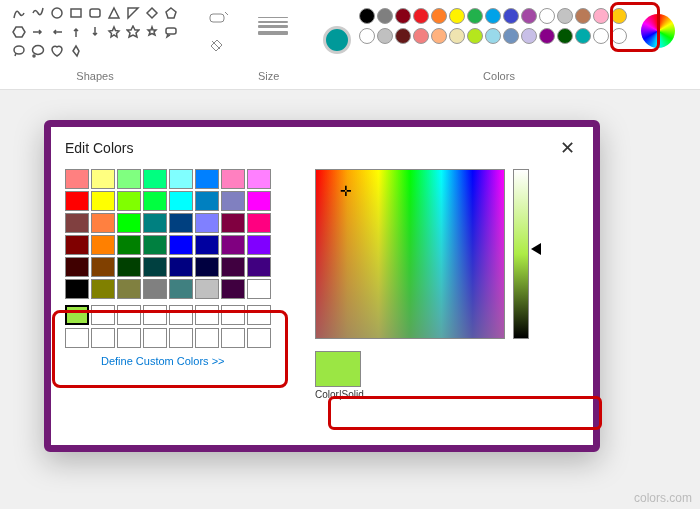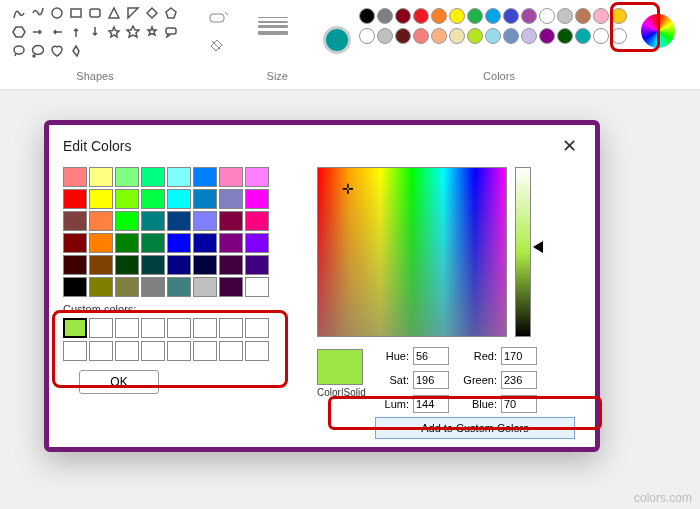--- a/index.html
+++ b/index.html
@@ -4,30 +4,30 @@
 <style>
 *{box-sizing:border-box;font-family:"Segoe UI",Arial,sans-serif;margin:0;padding:0}
 body{background:#f0f0f0;width:700px;height:509px;overflow:hidden;position:relative}
 .ribbon{background:#fff;height:90px;display:flex;border-bottom:1px solid #e0e0e0}
 .rsec{padding:4px 10px;display:flex;flex-direction:column;align-items:center;justify-content:space-between;border-right:1px solid transparent}
 .shapes-grid{display:grid;grid-template-columns:repeat(9,18px);grid-auto-rows:18px;gap:1px;color:#444}
 .sg{display:flex;align-items:center;justify-content:center;font-size:13px}
 .sg svg{width:14px;height:14px;stroke:#555;fill:none;stroke-width:1.5}
 .sec-lbl{font-size:11px;color:#777;padding:3px 0}
 .tools-col{display:flex;flex-direction:column;gap:10px;padding:6px 8px;color:#888}
-.size-col{display:flex;flex-direction:column;align-items:flex-end;gap:6px}
+.size-col{display:flex;flex-direction:column;align-items:flex-start;gap:6px}
 .size-lines{width:30px;height:20px;display:flex;flex-direction:column;justify-content:space-around;margin-top:12px}
 .size-lines div{height:2px;background:#999;border-radius:1px}
 .colors-wrap{display:flex;align-items:flex-start;gap:8px;padding:4px 6px}
 .curcol{width:28px;height:28px;border-radius:50%;border:3px solid #ccc;margin-top:18px}
 .pal{display:grid;grid-template-columns:repeat(15,16px);grid-auto-rows:16px;gap:2px}
 .sw{width:16px;height:16px;border-radius:50%;border:1px solid #999}
 .more-col{width:34px;height:34px;border-radius:50%;background:conic-gradient(red,yellow,lime,cyan,blue,magenta,red);margin:6px 0 0 6px;cursor:pointer}
 .hl{position:absolute;border:3px solid #cc0000;border-radius:8px;pointer-events:none}
-.dialog{position:absolute;left:44px;top:120px;width:556px;height:332px;background:#fff;border:5px solid #701a75;border-radius:6px;box-shadow:0 10px 30px rgba(0,0,0,.25)}
+.dialog{position:absolute;left:44px;top:120px;width:556px;height:332px;background:#fff;border:7px solid #701a75;border-radius:6px;box-shadow:0 10px 30px rgba(0,0,0,.25)}
 .dlg-title{padding:10px 14px;font-size:14px;color:#222;display:flex;justify-content:space-between;align-items:center}
 .close-x{font-size:18px;color:#333;cursor:pointer;padding:0 4px}
 .dlg-body{display:flex;padding:0 14px 6px 14px;gap:14px}
 .left-col{flex:1}
 .lbl{font-size:11px;color:#333;margin:2px 0}
 .basic-grid{display:grid;grid-template-columns:repeat(8,24px);grid-auto-rows:20px;gap:2px;margin-bottom:6px}
 .csw{width:24px;height:20px;border:1px solid #888;cursor:pointer}
 .csw.sel{border:2px solid #000}
 .custom-row{display:grid;grid-template-columns:repeat(8,24px);grid-auto-rows:20px;gap:2px;margin:3px 0}
 .define{color:#0078d4;font-size:11px;padding:4px 0 8px 36px;cursor:pointer}
@@ -288,68 +288,52 @@
           <div class="csw" style="background: rgb(64, 0, 128);"></div>
           <div class="csw" style="background: rgb(0, 0, 0);"></div>
           <div class="csw" style="background: rgb(128, 128, 0);"></div>
           <div class="csw" style="background: rgb(128, 128, 64);"></div>
           <div class="csw" style="background: rgb(128, 128, 128);"></div>
           <div class="csw" style="background: rgb(64, 128, 128);"></div>
           <div class="csw" style="background: rgb(192, 192, 192);"></div>
           <div class="csw" style="background: rgb(64, 0, 64);"></div>
           <div class="csw" style="background: rgb(255, 255, 255);"></div>
         </div>
-      <div class="lbl">Custom colors:</div>
       <div class="custom-row" id="crow1">
           <div class="csw sel" style="background: rgb(155, 230, 68);"></div>
           <div class="csw" style="background: rgb(255, 255, 255);"></div>
           <div class="csw" style="background: rgb(255, 255, 255);"></div>
           <div class="csw" style="background: rgb(255, 255, 255);"></div>
           <div class="csw" style="background: rgb(255, 255, 255);"></div>
           <div class="csw" style="background: rgb(255, 255, 255);"></div>
           <div class="csw" style="background: rgb(255, 255, 255);"></div>
           <div class="csw" style="background: rgb(255, 255, 255);"></div>
         </div>
       <div class="custom-row" id="crow2">
           <div class="csw" style="background: rgb(255, 255, 255);"></div>
           <div class="csw" style="background: rgb(255, 255, 255);"></div>
           <div class="csw" style="background: rgb(255, 255, 255);"></div>
           <div class="csw" style="background: rgb(255, 255, 255);"></div>
           <div class="csw" style="background: rgb(255, 255, 255);"></div>
           <div class="csw" style="background: rgb(255, 255, 255);"></div>
           <div class="csw" style="background: rgb(255, 255, 255);"></div>
           <div class="csw" style="background: rgb(255, 255, 255);"></div>
         </div>
+      <div class="define">Define Custom Colors &gt;&gt;</div>
       <div class="btn-row">
-        <button class="btn">OK</button>
       </div>
     </div>
     <div class="right-col">
       <div class="hue-sat">
         <div class="crosshair">✛</div>
       </div>
       <div class="lum"></div>
       <div class="lum-arrow"></div>
       <div class="preview" id="preview" style="background: rgb(155, 230, 68);"></div>
       <div class="prev-lbl">Color|Solid</div>
-      <div class="num-grid">
-        <span class="nl">Hue:</span>
-          <input value="56" style="">
-        <span class="nl">Red:</span>
-          <input value="170" style="">
-        <span class="nl">Sat:</span>
-          <input value="196" style="">
-        <span class="nl">Green:</span>
-          <input value="236" style="">
-        <span class="nl">Lum:</span>
-          <input value="144" style="">
-        <span class="nl">Blue:</span>
-          <input value="70" style="">
-      </div>
-      <button class="addbtn">Add to Custom Colors</button>
     </div>
   </div>
 </div>
 
 <div class="hl" style="left:52px;top:310px;width:236px;height:78px"></div>
 <div class="hl" style="left:328px;top:396px;width:274px;height:34px;border-radius:6px"></div>
 
 <div class="wm">colors.com</div>
 
 </body></html>

